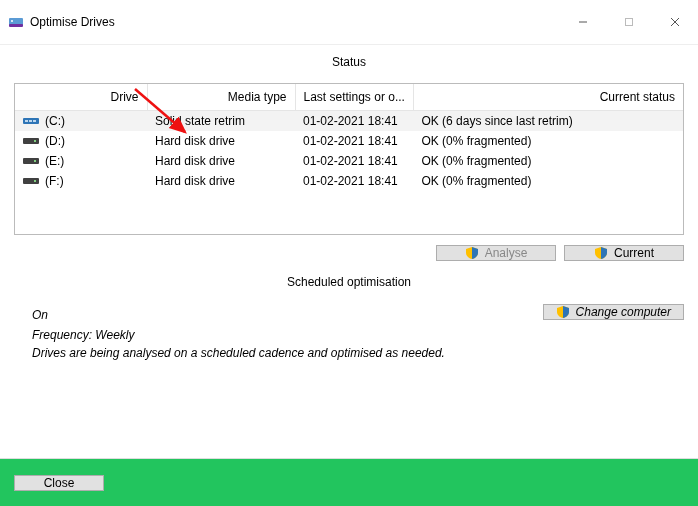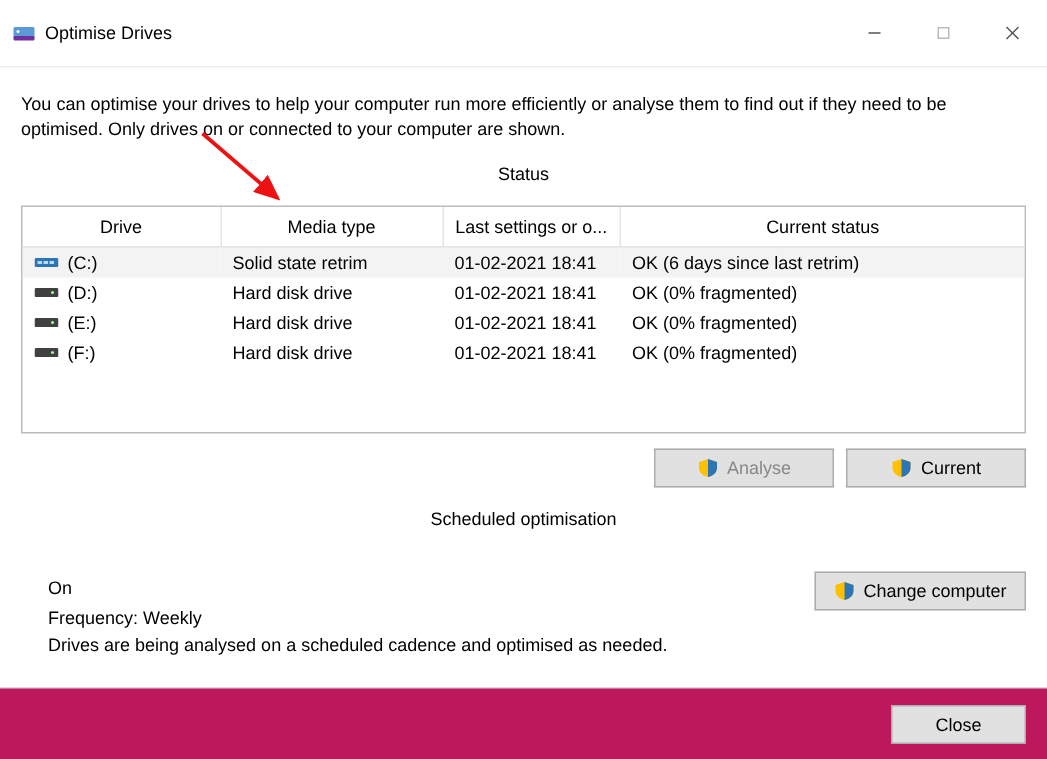--- a/index.html
+++ b/index.html
@@ -37,21 +37,21 @@
   .sep-row { display: flex; align-items: center; gap: 8px; margin-bottom: 6px; flex-direction: column; }
   .sep-row .line { flex: 1; height: 1px; background: #ccc; }
   .table-box {
     border: 1px solid #bbb;
     height: 152px;
     overflow: hidden;
     background: #fff;
   }
   table { width: 100%; border-collapse: collapse; }
   thead th {
-    text-align: center;
+    text-align: right;
     font-weight: normal;
     padding: 6px 8px;
     border-right: 1px solid #e5e5e5;
     border-bottom: 1px solid #e5e5e5;
     background: #fff;
     white-space: nowrap;
     overflow: hidden;
     text-overflow: ellipsis;
   }
   tbody td {
@@ -62,55 +62,56 @@
   .drive-cell { display: flex; align-items: center; gap: 6px; }
   .drive-icon { width: 16px; height: 12px; }
   .btn-row {
     display: flex;
     justify-content: flex-end;
     gap: 8px;
     margin: 10px 0 14px 0;
   }
   button.win {
     min-width: 120px;
-    height: 26px;
+    height: 16px;
     border: 1px solid #adadad;
     background: #e1e1e1;
     font: inherit;
     padding: 0 12px;
     display: inline-flex;
     align-items: center;
     justify-content: center;
     gap: 6px;
     cursor: pointer;
   }
   button.win:disabled {
     color: #888;
     cursor: default;
   }
   .shield { width: 14px; height: 14px; }
   .sched-box {
     display: flex;
     align-items: flex-start;
     gap: 5px;
-    margin-top: 20px;
+    margin-top: 7px;
     padding-left: 18px;
+    font-style: italic;
   }
   .sched-text { flex: 1; }
   .sched-text .on { font-weight: normal; margin-bottom: 6px; }
   .sched-text p { margin: 4px 0; }
   .footer {
     position: absolute;
     left: 0; right: 0; bottom: 0;
     border-top: 1px solid #ddd;
-    background: #be185d;
+    background: #22c55e;
     height: 48px;
     display: flex;
     align-items: center;
-    justify-content: flex-end;
+    justify-content: flex-start;
     padding: 0 14px;
   }
   
   .arrow {
     position: absolute;
     left: 130px;
     top: 84px;
     pointer-events: none;
   }
   
@@ -144,21 +145,20 @@
   </div>
   <div class="win-btn">
     <svg width="10" height="10" viewBox="0 0 10 10">
         <line x1="1" y1="1" x2="9" y2="9" stroke="#555" stroke-width="1"></line>
         <line x1="9" y1="1" x2="1" y2="9" stroke="#555" stroke-width="1"></line>
       </svg>
   </div>
 </div>
 
 <div class="content">
-  <p class="intro">You can optimise your drives to help your computer run more efficiently or analyse them to find out if they need to be optimised. Only drives on or connected to your computer are shown.</p>
 
   <div class="sep-row">
     <span>Status</span>
     <span class="line"></span>
   </div>
 
   <div class="table-box">
     <table>
       <colgroup>
         <col class="c-drive">

